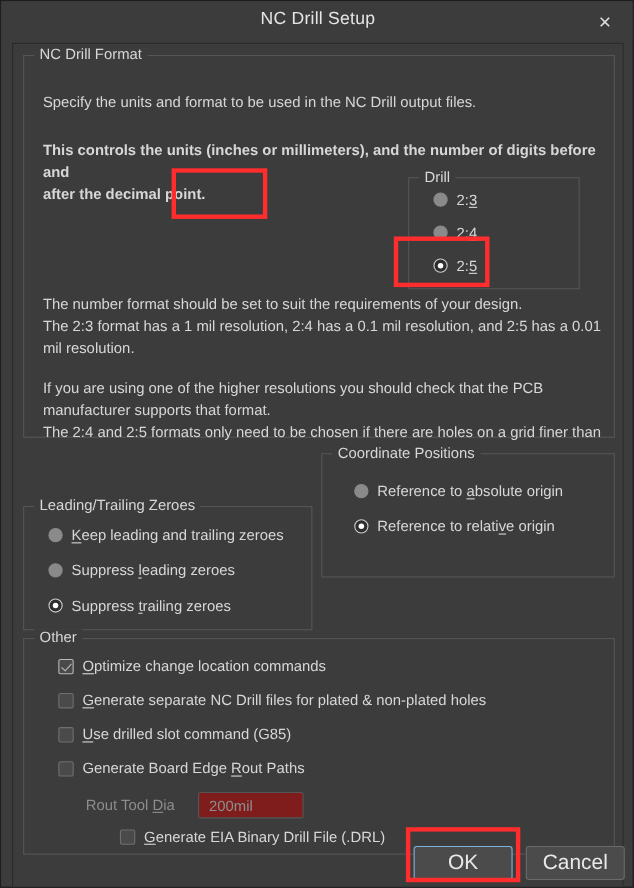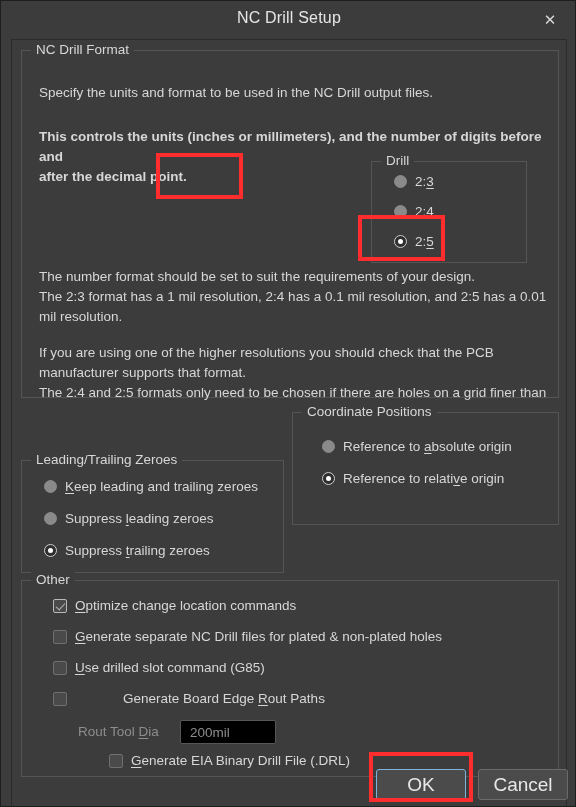--- a/index.html
+++ b/index.html
@@ -166,21 +166,21 @@
   
   #rout-label {
     position: absolute;
     font-size: 13.5px;
     color: #8d8d8d;
     white-space: nowrap;
   }
   #rout-input {
     position: absolute;
     box-sizing: border-box;
-    background: #000000;
+    background: #7f1d1d;
     border: 1px solid #565656;
     border-radius: 2px;
     color: #8d8d8d;
     font-size: 13.5px;
     font-family: "Liberation Sans", sans-serif;
     padding: 0 9px;
     outline: none;
   }
 
   
@@ -301,21 +301,21 @@
       <div class="check-row" style="left:31px; top:17px;">
         <span class="cbox on"></span>
         <span class="clabel"><span class="acc">O</span>ptimize change location commands</span>
       </div>
 
       <div class="check-row" style="left:31px; top:79px;">
         <span class="cbox"></span>
         <span class="clabel"><span class="acc">U</span>se drilled slot command (G85)</span>
       </div>
 
-      <div class="check-row" style="left:31px; top:110px;gap:48px;">
+      <div class="check-row" style="left:31px; top:110px;">
         <span class="cbox"></span>
         <span class="clabel">Generate Board Edge <span class="acc">R</span>out Paths</span>
       </div>
 
       <div id="rout-label" style="left:56px; top:143px;">Rout Tool <span class="acc">D</span>ia</div>
       <input id="rout-input" disabled="" style="left: 158px; top: 139px; width: 96px; height: 24px;" value="200mil">
 
       <div class="check-row" style="left:44px; top:172px;padding-left:43px;">
         <span class="cbox"></span>
         <span class="clabel"><span class="acc">G</span>enerate EIA Binary Drill File (.DRL)</span>

